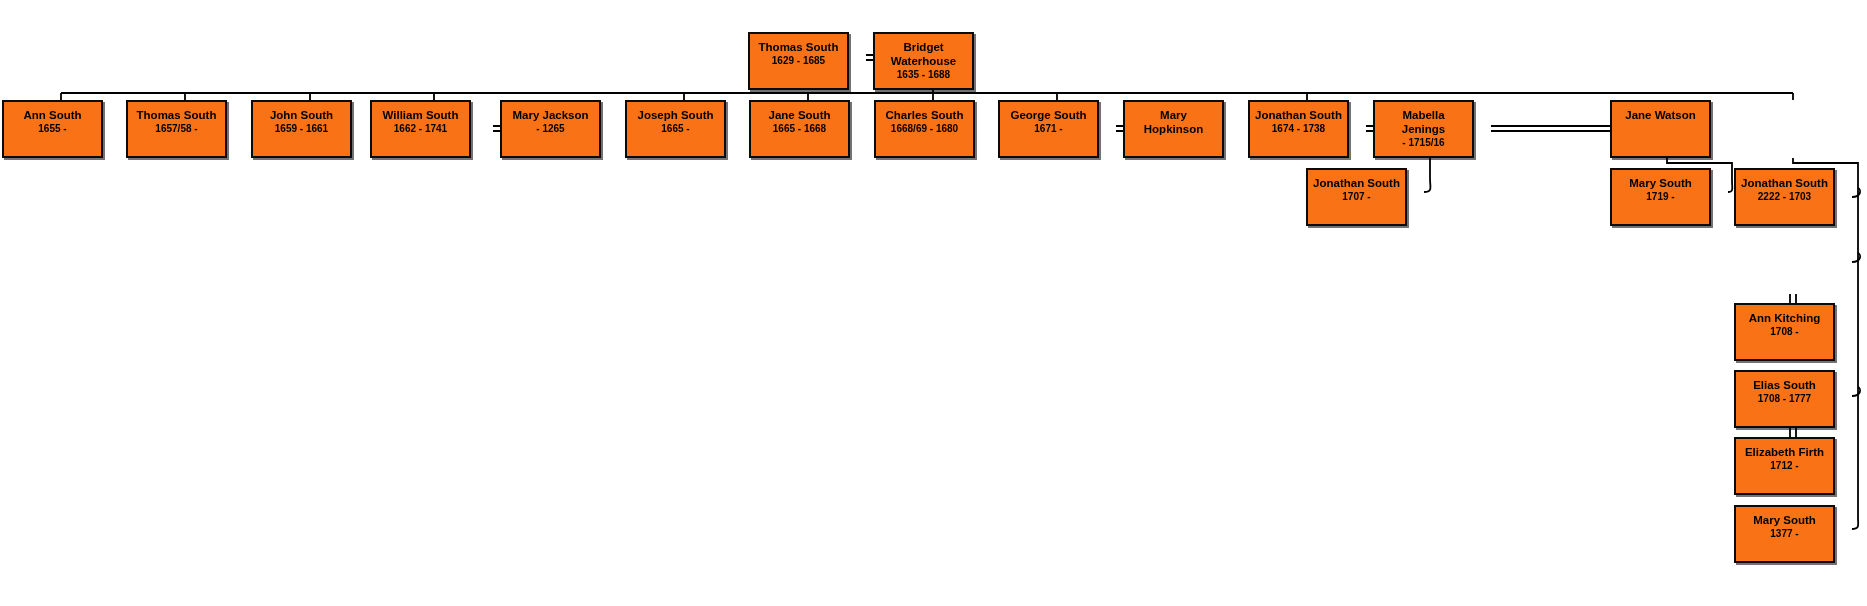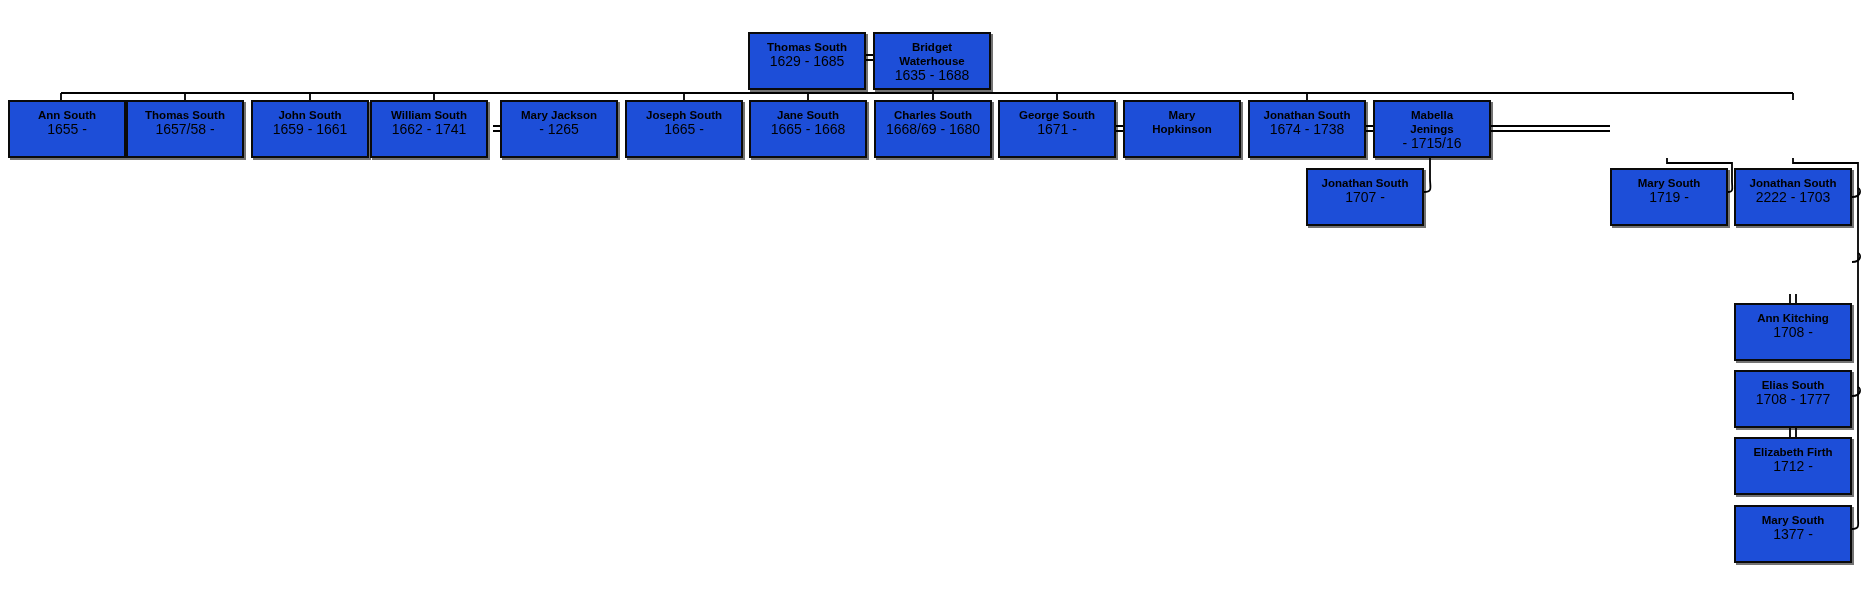--- a/index.html
+++ b/index.html
@@ -6,35 +6,35 @@
   #canvas{
     position:relative;
     width:1867px;height:606px;
     background:#ffffff;
     font-family:"Liberation Sans", sans-serif;
     overflow:hidden;
   }
   #connectors{position:absolute;left:0;top:0;width:1867px;height:606px;}
   .person-box{
     position:absolute;
-    width:118px;height:58px;
+    width:101px;height:58px;
     box-sizing:border-box;
-    background:#1d4ed8;
+    background:#f97316;
     border:2px solid #0a0a0a;
     box-shadow:2px 2px 0 rgba(0,0,0,0.55);
     text-align:center;
     padding-top:6px;
     cursor:pointer;
   }
   .p-name{
     font-size:11.5px;line-height:14px;font-weight:bold;color:#000;
     white-space:pre-line;
   }
   .p-dates{
-    font-size:14px;line-height:14px;font-weight:normal;color:#000;
+    font-size:10px;line-height:14px;font-weight:bold;color:#000;
     white-space:pre;
   }
 </style>
 </head>
 <body>
 
 <div id="canvas">
 
   <svg id="connectors" viewBox="0 0 1867 606" fill="none" stroke="#000000" stroke-width="1.8">
 
@@ -64,21 +64,21 @@
   <div class="person-box" style="left:748px;top:32px">
       <div class="p-name">Thomas South</div>
       <div class="p-dates">1629 - 1685</div>
     </div>
   <div class="person-box" style="left:873px;top:32px">
       <div class="p-name">Bridget
 Waterhouse</div>
       <div class="p-dates">1635 - 1688</div>
     </div>
 
-  <div class="person-box" style="left:8px;top:100px">
+  <div class="person-box" style="left:2px;top:100px">
       <div class="p-name">Ann South</div>
       <div class="p-dates">1655 -</div>
     </div>
   <div class="person-box" style="left:126px;top:100px">
       <div class="p-name">Thomas South</div>
       <div class="p-dates">1657/58 -</div>
     </div>
   <div class="person-box" style="left:251px;top:100px">
       <div class="p-name">John South</div>
       <div class="p-dates">1659 - 1661</div>
@@ -114,20 +114,24 @@
     </div>
   <div class="person-box" style="left:1248px;top:100px">
       <div class="p-name">Jonathan South</div>
       <div class="p-dates">1674 - 1738</div>
     </div>
   <div class="person-box" style="left:1373px;top:100px">
       <div class="p-name">Mabella
 Jenings</div>
       <div class="p-dates">- 1715/16</div>
     </div>
+  <div class="person-box" style="left:1610px;top:100px">
+      <div class="p-name">Jane Watson</div>
+      <div class="p-dates"></div>
+    </div>
 
   <div class="person-box" style="left:1306px;top:168px">
       <div class="p-name">Jonathan South</div>
       <div class="p-dates">1707 -</div>
     </div>
   <div class="person-box" style="left:1610px;top:168px">
       <div class="p-name">Mary South</div>
       <div class="p-dates">1719 -</div>
     </div>
   <div class="person-box" style="left:1734px;top:168px">

